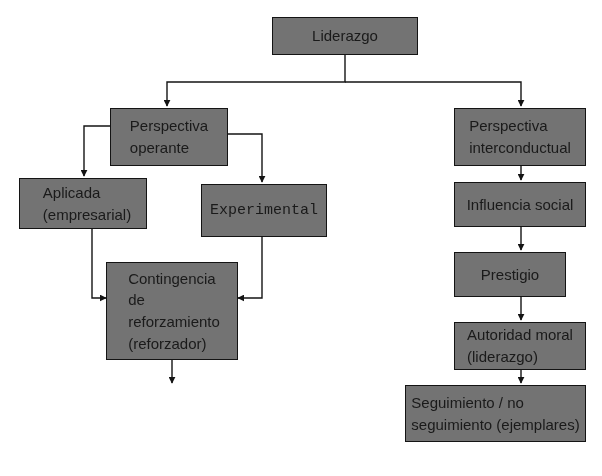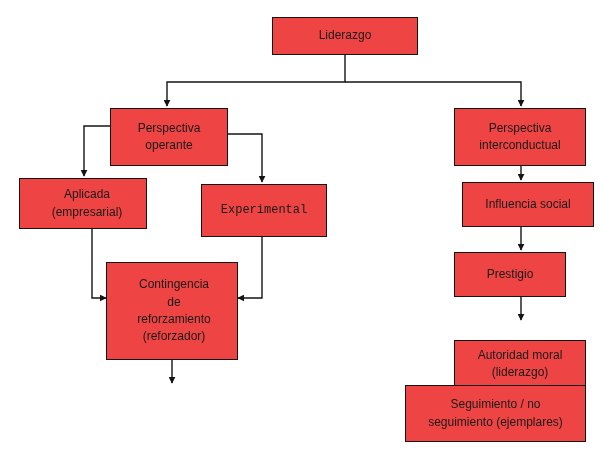--- a/index.html
+++ b/index.html
@@ -15,27 +15,26 @@
     position: relative;
     width: 602px;
     height: 476px;
     background: #ffffff;
     overflow: hidden;
   }
   .node {
     position: absolute;
     box-sizing: border-box;
     border: 1.4px solid #141414;
-    background: #ef4444;
+    background: #737373;
     display: flex;
     align-items: center;
     justify-content: center;
-    text-align: center;
     color: #1a1a1a;
-    font-size: 12px;
+    font-size: 15px;
     line-height: 1.45;
     padding: 2px 4px;
     z-index: 3;
   }
   .node span {
     display: block;
     white-space: pre-line;
   }
   svg#edges {
     position: absolute;
@@ -97,36 +96,36 @@
 
   <div class="node" style="left:19px; top:178px; width:128px; height:51px;padding-left:12px;">
     <span>Aplicada
 (empresarial)</span>
   </div>
 
   <div class="node" style="left:201px; top:184px; width:126px; height:53px;font-family:Liberation Mono, monospace;">
     <span>Experimental</span>
   </div>
 
-  <div class="node" style="left:454px; top:182px; width:132px; height:45px;margin-left:8px;">
+  <div class="node" style="left:454px; top:182px; width:132px; height:45px;">
     <span>Influencia social</span>
   </div>
 
   <div class="node" style="left:106px; top:262px; width:132px; height:98px;padding-left:8px;">
     <span>Contingencia
 de
 reforzamiento
 (reforzador)</span>
   </div>
 
   <div class="node" style="left:454px; top:252px; width:112px; height:45px;">
     <span>Prestigio</span>
   </div>
 
-  <div class="node" style="left:454px; top:340px; width:132px; height:48px;">
+  <div class="node" style="left:454px; top:322px; width:132px; height:48px;">
     <span>Autoridad moral
 (liderazgo)</span>
   </div>
 
 
   <div class="node" style="left:405px; top:385px; width:181px; height:57px;">
     <span>Seguimiento / no
 seguimiento (ejemplares)</span>
   </div>
 

